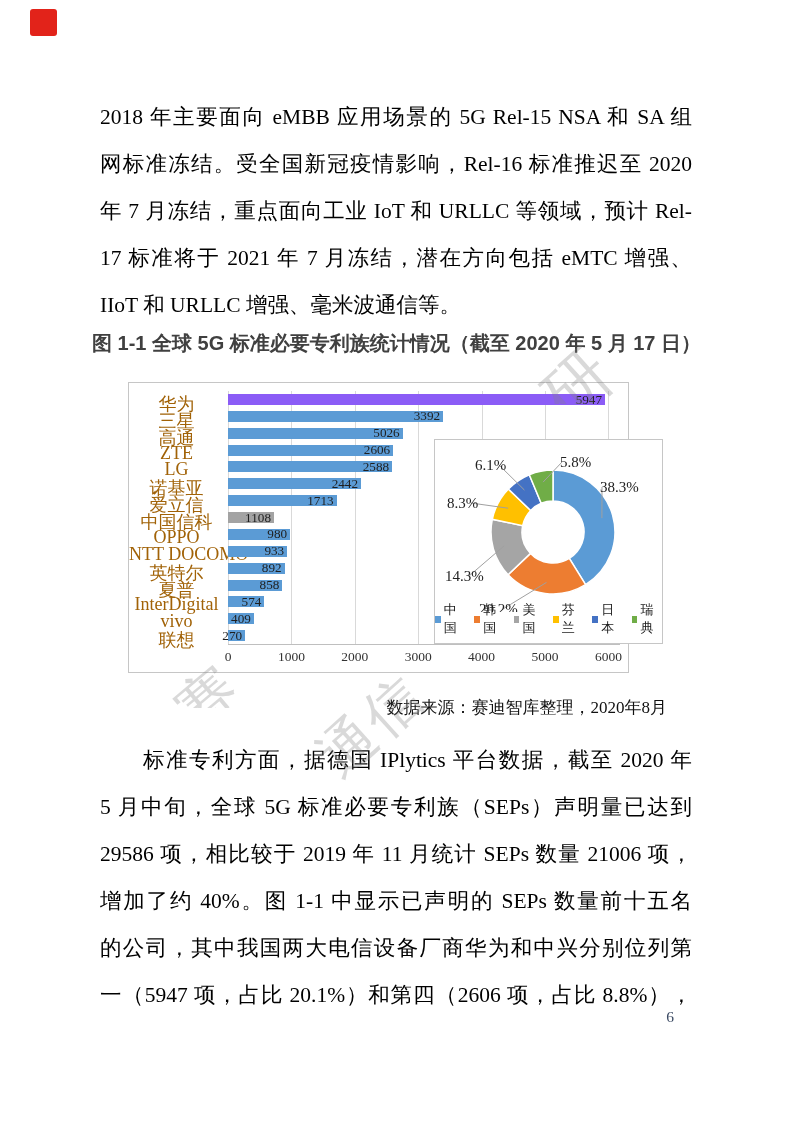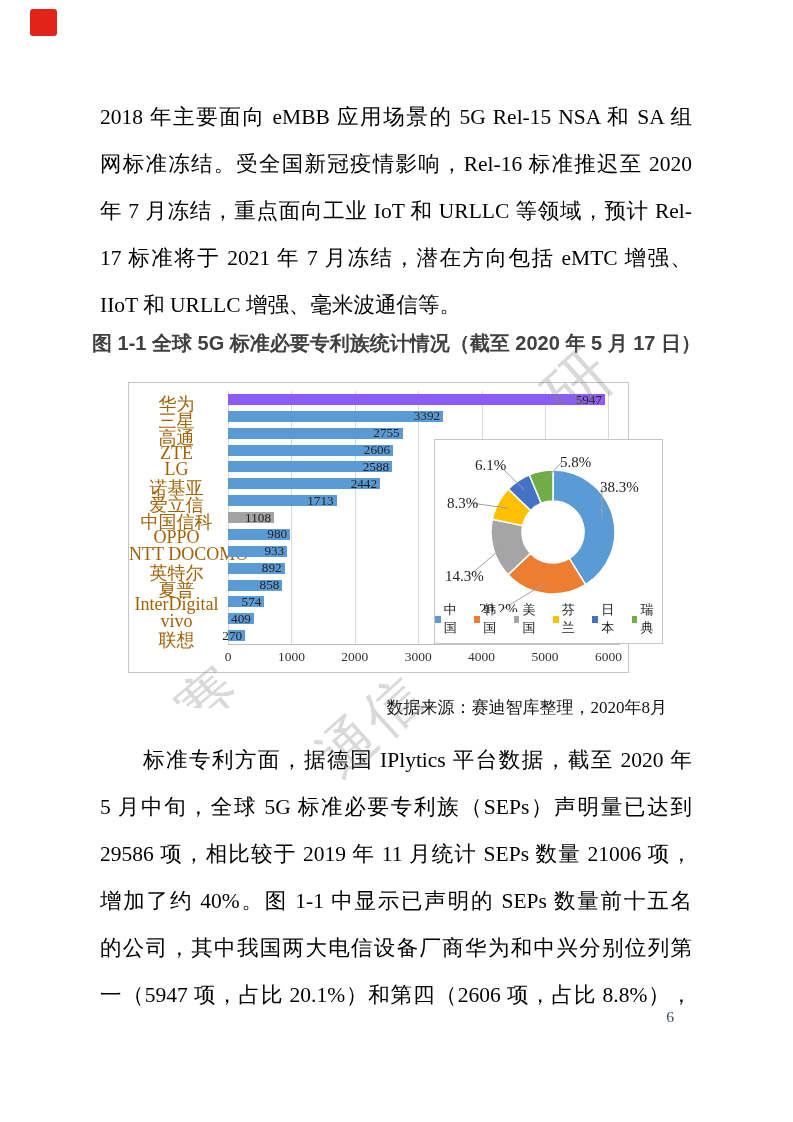--- a/index.html
+++ b/index.html
@@ -96,32 +96,32 @@
       <div class="cat-label" style="top: 9px;">华为</div>
       <div class="bar" style="left: 99px; top: 11px; width: 377px; background: #8b5cf6;">
         <span class="bar-val">5947</span>
       </div>
       <div class="cat-label" style="top: 25.87px;">三星</div>
       <div class="bar" style="left: 99px; top: 27.87px; width: 215.1px; background: rgb(91, 155, 213);">
         <span class="bar-val">3392</span>
       </div>
       <div class="cat-label" style="top: 42.74px;">高通</div>
       <div class="bar" style="left: 99px; top: 44.74px; width: 174.7px; background: rgb(91, 155, 213);">
-        <span class="bar-val">2755</span>
+        <span class="bar-val">5026</span>
       </div>
       <div class="cat-label" style="top: 59.61px;">ZTE</div>
       <div class="bar" style="left: 99px; top: 61.61px; width: 165.2px; background: rgb(91, 155, 213);">
         <span class="bar-val">2606</span>
       </div>
       <div class="cat-label" style="top: 76.48px;">LG</div>
       <div class="bar" style="left: 99px; top: 78.48px; width: 164.1px; background: rgb(91, 155, 213);">
         <span class="bar-val">2588</span>
       </div>
       <div class="cat-label" style="top: 93.35px;">诺基亚</div>
-      <div class="bar" style="left: 99px; top: 95.35px; width: 152px; background: rgb(91, 155, 213);">
+      <div class="bar" style="left: 99px; top: 95.35px; width: 133px; background: rgb(91, 155, 213);">
         <span class="bar-val">2442</span>
       </div>
       <div class="cat-label" style="top: 110.22px;">爱立信</div>
       <div class="bar" style="left: 99px; top: 112.22px; width: 108.6px; background: rgb(91, 155, 213);">
         <span class="bar-val">1713</span>
       </div>
       <div class="cat-label" style="top: 127.09px;">中国信科</div>
       <div class="bar" style="left: 99px; top: 129.09px; width: 46px; background: #a3a3a3;">
         <span class="bar-val">1108</span>
       </div>

